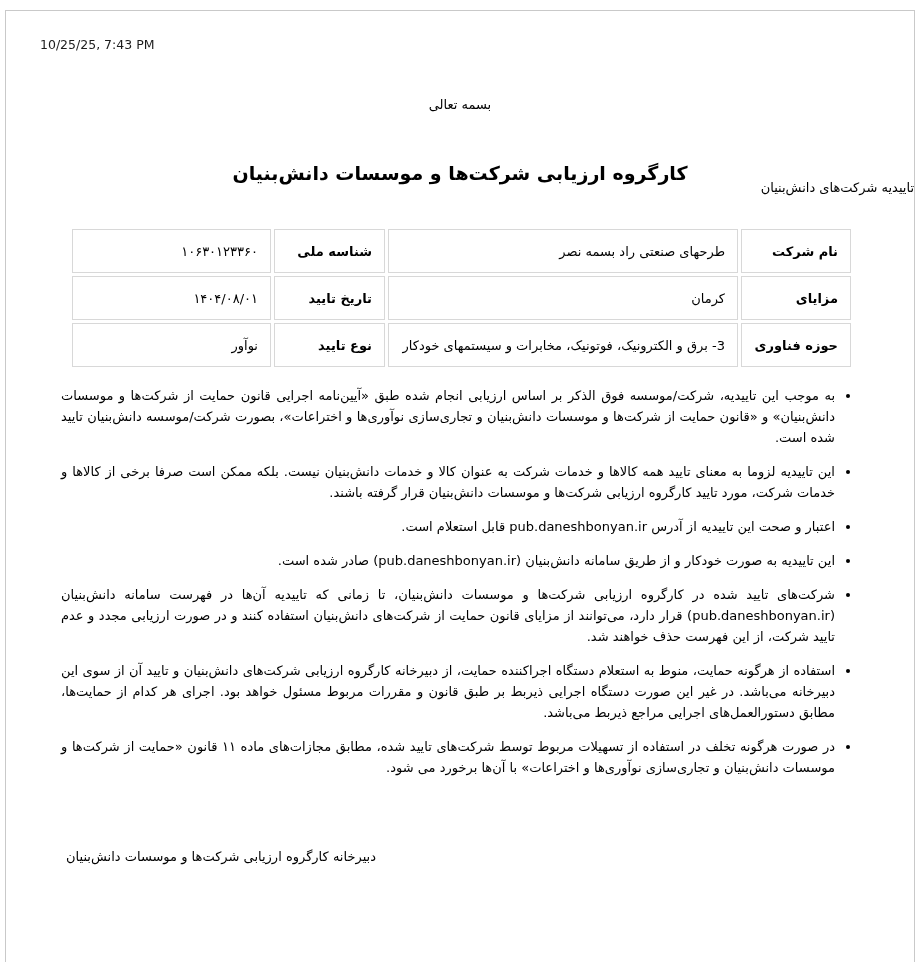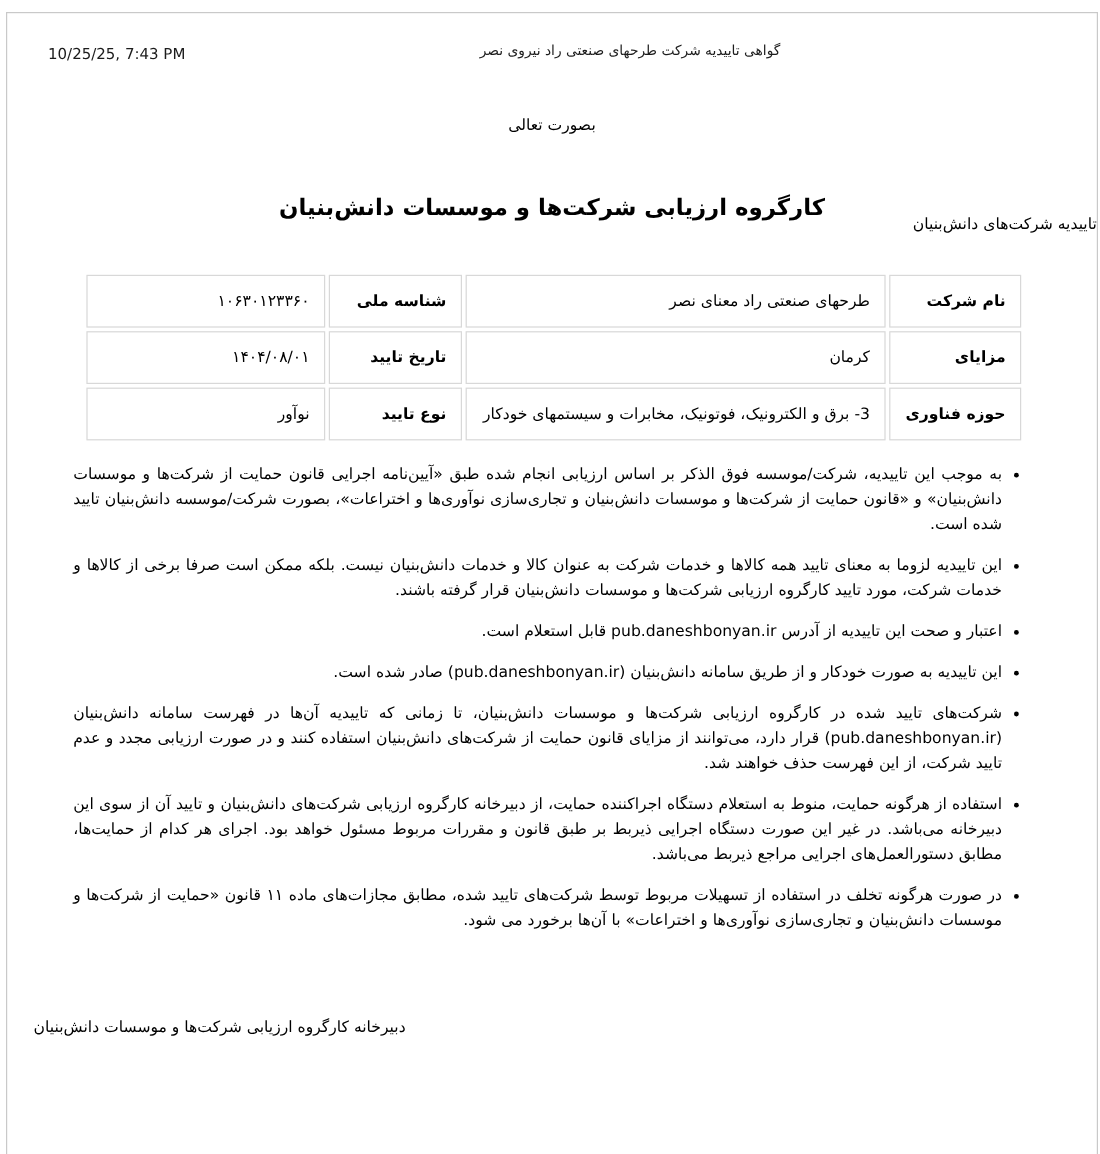--- a/index.html
+++ b/index.html
@@ -71,45 +71,44 @@
     font-size:13px;
     line-height:21px;
     text-align:justify;
     margin-bottom:13px;
   }
   .footer {
     position:absolute; top:838px; left:22px; width:348px;
     direction:rtl; font-size:13px;
   }
   .footer .print-date { text-align:center; margin-bottom:19px; }
-  .footer .secretariat { text-align:left; white-space:nowrap; }
+  .footer .secretariat { text-align:right; white-space:nowrap; }
 </style>
 </head>
 <body>
 
 <div class="page">
 
   <div class="print-datetime">10/25/25, 7:43 PM</div>
-  <div class="print-doc-title">گواهی تاییدیه شرکت طرحهای صنعتی راد نیروی نصر</div>
 
-  <div class="bismillah">بصورت تعالی</div>
+  <div class="bismillah">بسمه تعالی</div>
   <h1 class="main-title">کارگروه ارزیابی شرکت‌ها و موسسات دانش‌بنیان</h1>
   <div class="subtitle">تاییدیه شرکت‌های دانش‌بنیان</div>
 
   <table class="info-table">
     <colgroup>
       <col style="width:110px">
       <col style="width:350px">
       <col style="width:111px">
       <col style="width:199px">
     </colgroup>
     <tbody>
       <tr>
         <td class="lbl">نام شرکت</td>
-        <td>طرحهای صنعتی راد معنای نصر</td>
+        <td>طرحهای صنعتی راد بسمه نصر</td>
         <td class="lbl">شناسه ملی</td>
         <td>۱۰۶۳۰۱۲۳۳۶۰</td>
       </tr>
       <tr>
         <td class="lbl">مزایای</td>
         <td>کرمان</td>
         <td class="lbl">تاریخ تایید</td>
         <td>۱۴۰۴/۰۸/۰۱</td>
       </tr>
       <tr>

